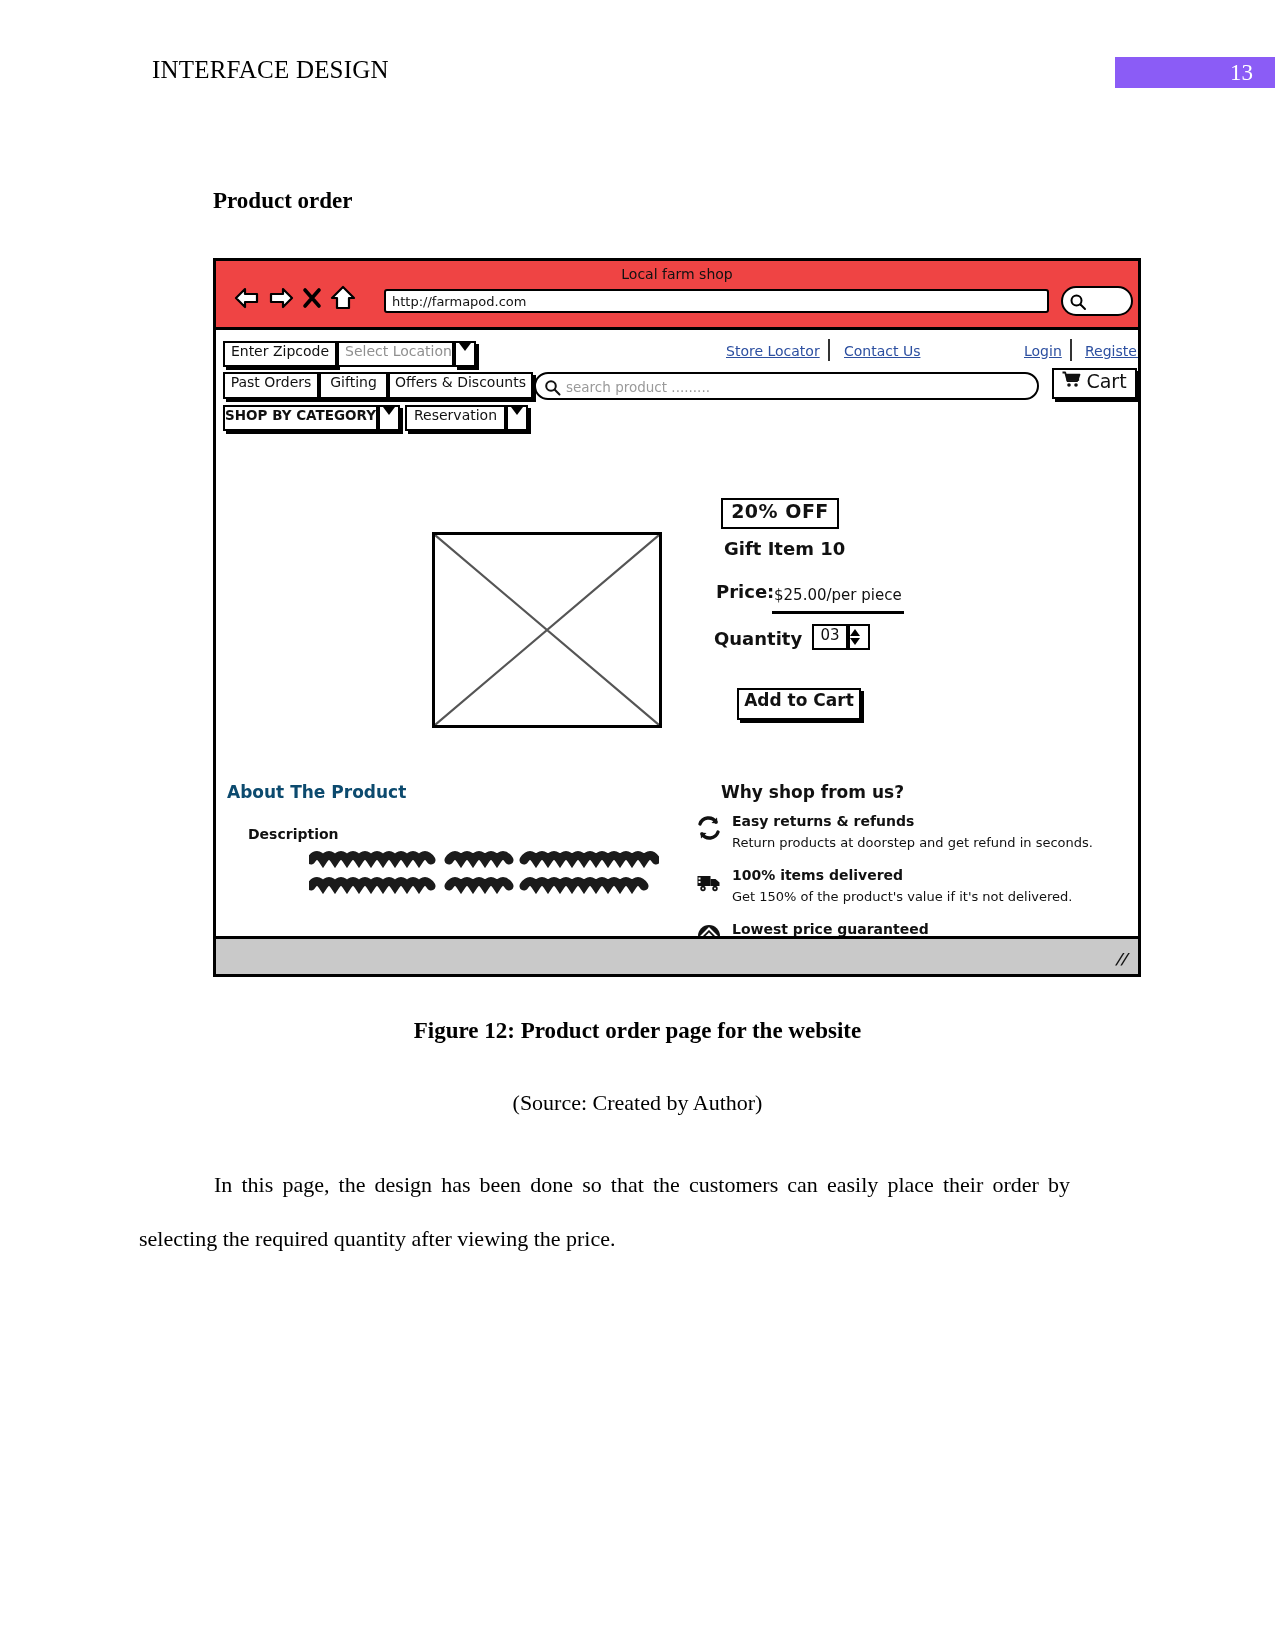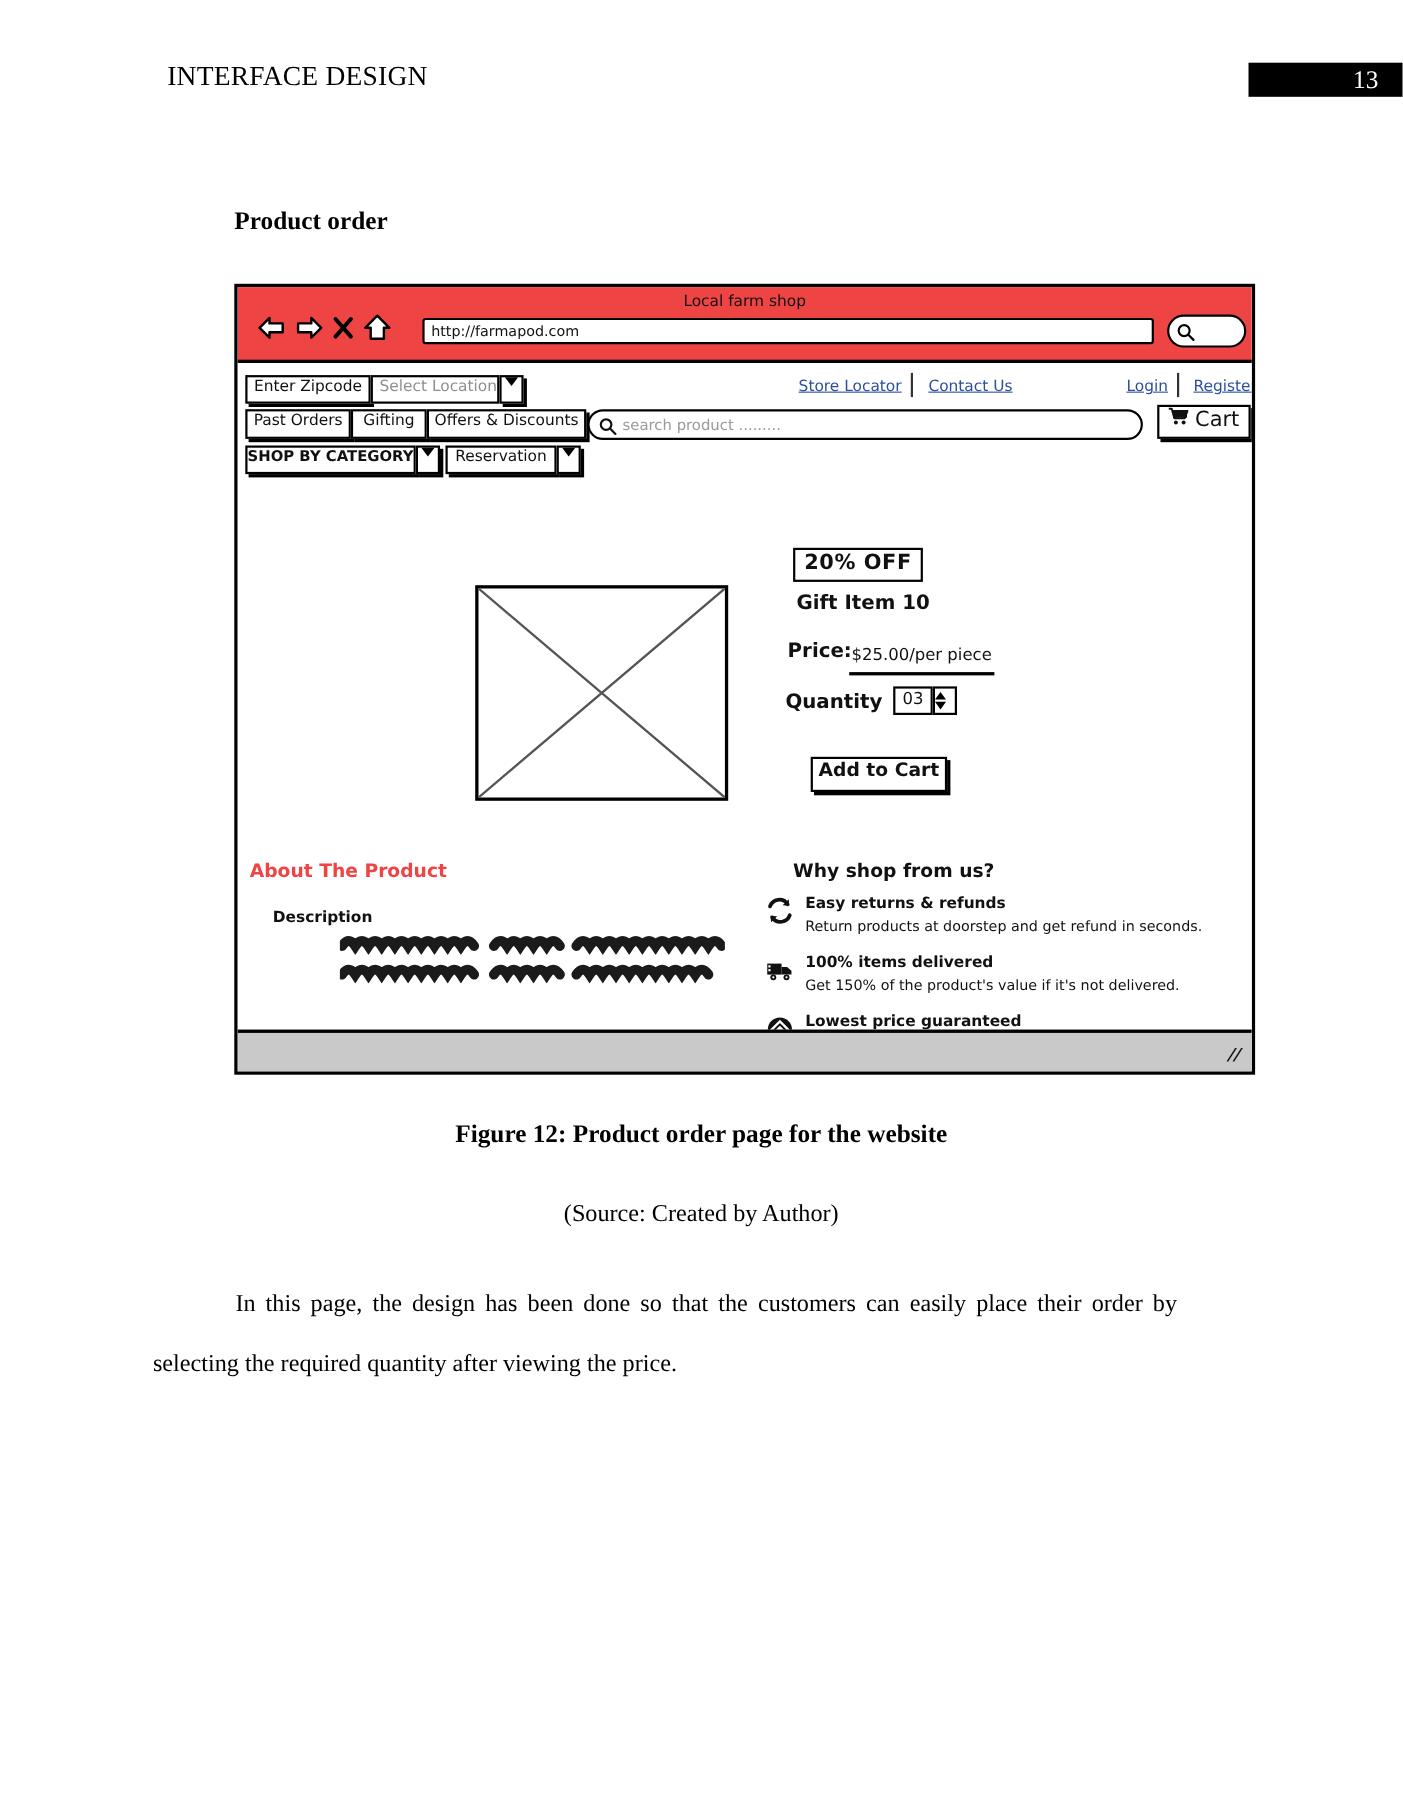--- a/index.html
+++ b/index.html
@@ -28,23 +28,23 @@
     left: 152px; top: 56px;
     font-family: "Liberation Serif", serif;
     font-size: 25px;
     letter-spacing: 0.2px;
     color: #000;
     white-space: nowrap;
   }
   .page-number-box {
     position: absolute;
     right: 0px; top: 57px;
-    width: 140px;
+    width: 160px;
     height: 31px;
-    background: #000000;
+    background: #8b5cf6;
   }
   .page-number-text {
     position: absolute;
     right: 22px; top: 3px;
     font-family: "Liberation Serif", serif;
     font-size: 23px;
     color: #ffffff;
   }
 
   
@@ -369,21 +369,21 @@
     font-size: 17px;
     font-weight: bold;
   }
 
   
   #about-heading {
     position: absolute;
     left: 11px; top: 452px;
     font-size: 17px;
     font-weight: bold;
-    color: #ef4444;
+    color: #0c4a6e;
   }
   #description-label {
     position: absolute;
     left: 32px; top: 496px;
     font-size: 14px;
     font-weight: bold;
     color: #111;
   }
   .scribble-row {
     position: absolute;

